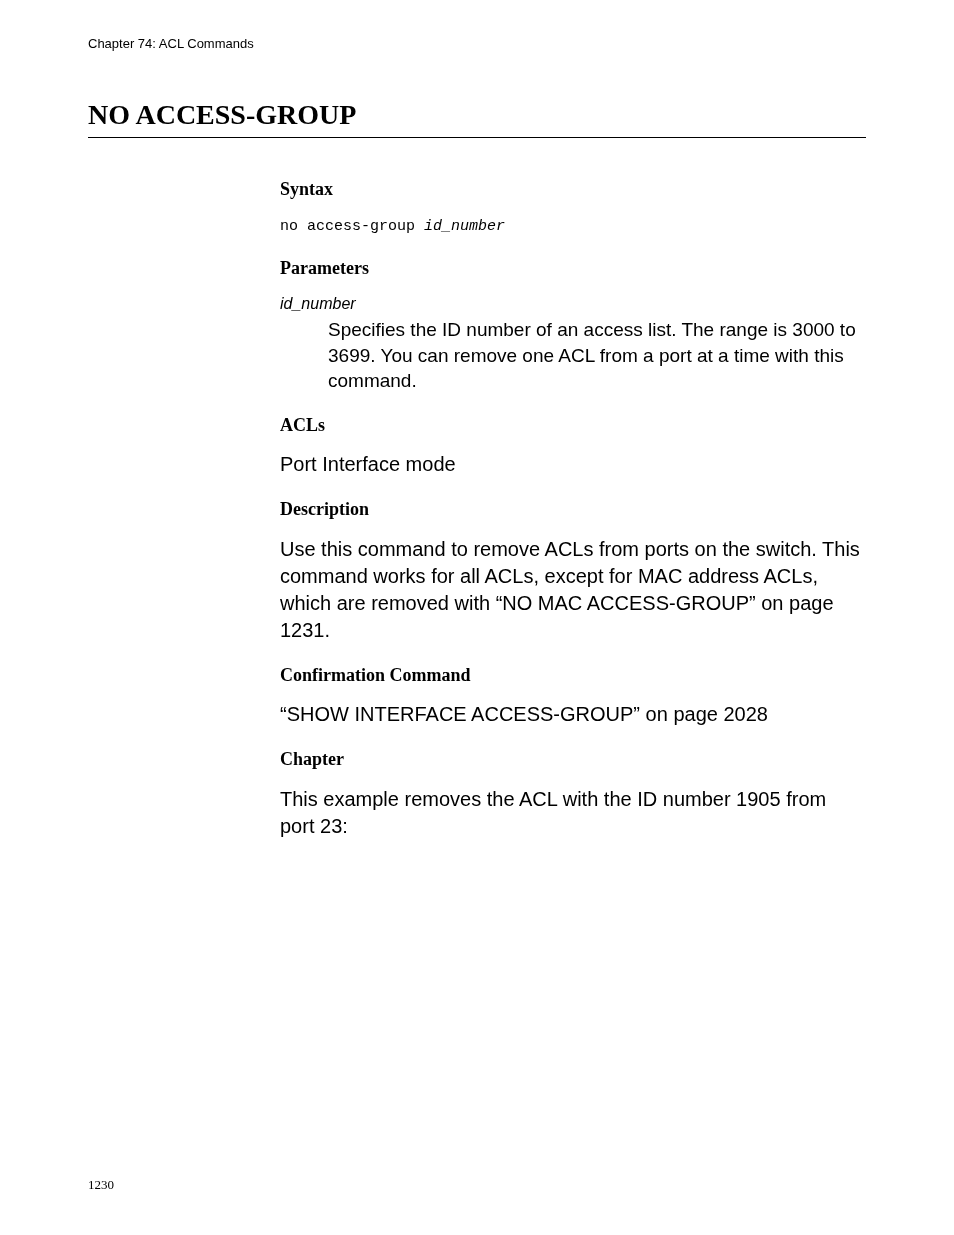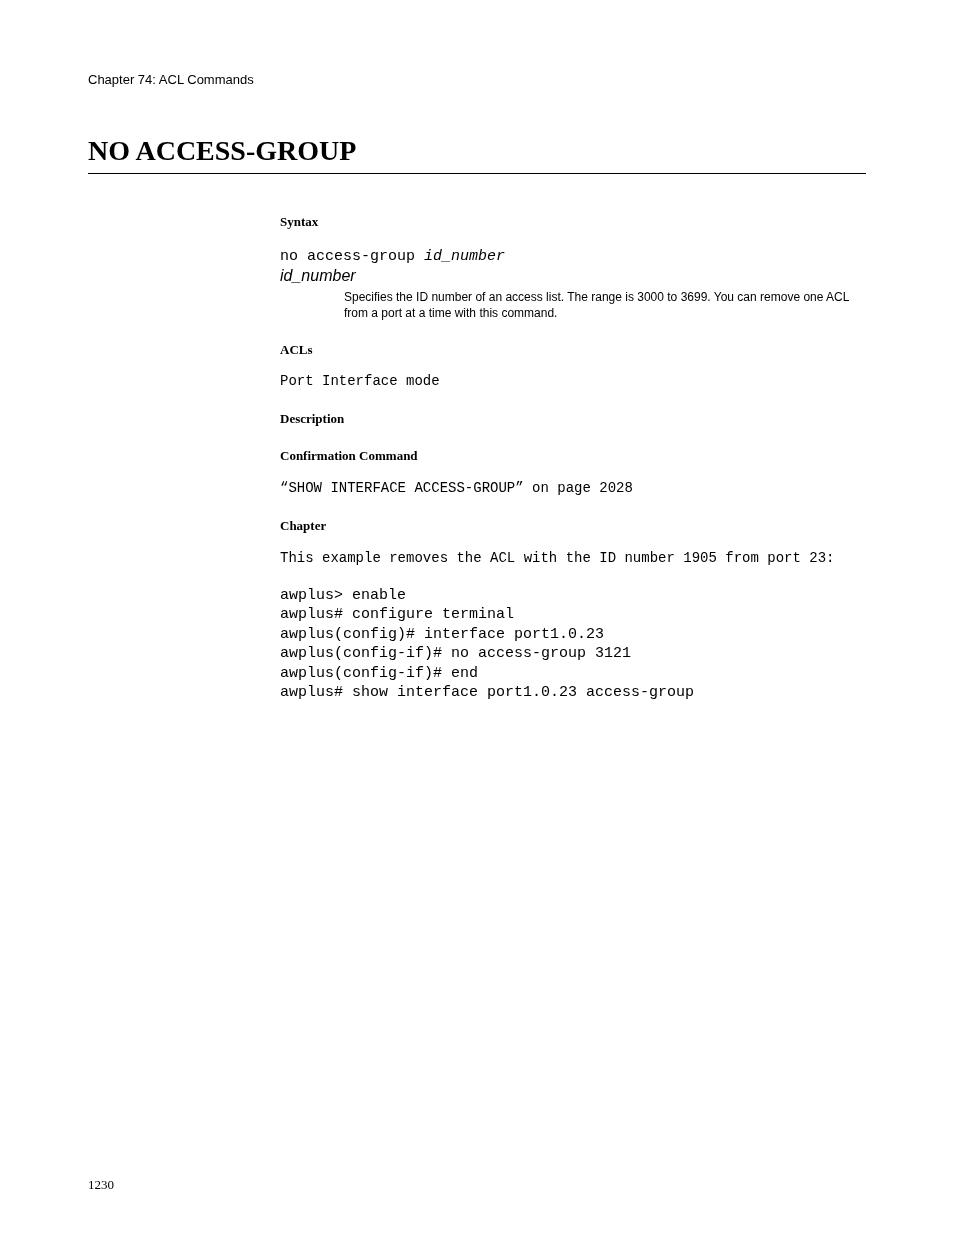--- a/index.html
+++ b/index.html
@@ -6,21 +6,21 @@
     margin: 0;
     padding: 0;
     background: #ffffff;
     font-family: Arial, Helvetica, sans-serif;
     color: #000000;
     width: 954px;
     height: 1235px;
     position: relative;
   }
   .page {
-    padding: 72px 88px 40px 88px;
+    padding: 36px 88px 40px 88px;
     box-sizing: border-box;
     width: 100%;
     height: 100%;
     position: relative;
   }
   .header-line {
     font-size: 13px;
     font-family: Arial, Helvetica, sans-serif;
     margin-bottom: 48px;
   }
@@ -33,21 +33,21 @@
     margin-bottom: 40px;
   }
   .content {
     margin-left: 192px;
     font-size: 16px;
     line-height: 1.3;
   }
   .section-heading {
     font-family: "Times New Roman", Times, serif;
     font-weight: bold;
-    font-size: 13px;
+    font-size: 18px;
     margin-top: 20px;
     margin-bottom: 14px;
   }
   .section-heading.first {
     margin-top: 0;
   }
   .mono {
     font-family: "Courier New", Courier, monospace;
     font-size: 15px;
     white-space: pre;
@@ -55,29 +55,28 @@
   .mono-italic {
     font-style: italic;
   }
   .param-name {
     font-style: italic;
     font-family: Arial, Helvetica, sans-serif;
     font-size: 16px;
     margin-bottom: 2px;
   }
   .param-desc {
-    margin-left: 64px;
-    font-size: 12px;
+    margin-left: 48px;
+    font-size: 19px;
     line-height: 1.35;
   }
   .body-text {
-    font-size: 14px;
+    font-size: 20px;
     line-height: 1.35;
     margin-bottom: 4px;
-    font-family: Liberation Mono, monospace;
   }
   .page-number {
     position: absolute;
     bottom: 42px;
     left: 88px;
     font-size: 13px;
     font-family: Liberation Serif, serif;
   }
 </style>
 </head>
@@ -85,36 +84,32 @@
 
 <div class="page">
   <div class="header-line">Chapter 74: ACL Commands</div>
 
   <div class="main-title">NO ACCESS-GROUP</div>
 
   <div class="content">
     <div class="section-heading first">Syntax</div>
     <div><span class="mono">no access-group </span><span class="mono mono-italic">id_number</span></div>
 
+    <div class="section-heading">Parameters</div>
     <div class="param-name">id_number</div>
     <div class="param-desc">Specifies the ID number of an access list. The range is 3000 to 3699. You can remove one ACL from a port at a time with this command.</div>
 
     <div class="section-heading">ACLs</div>
     <div class="body-text">Port Interface mode</div>
 
     <div class="section-heading">Description</div>
+    <div class="body-text">Use this command to remove ACLs from ports on the switch. This command works for all ACLs, except for MAC address ACLs, which are removed with “NO MAC ACCESS-GROUP” on page 1231.</div>
 
     <div class="section-heading">Confirmation Command</div>
     <div class="body-text">“SHOW INTERFACE ACCESS-GROUP” on page 2028</div>
 
     <div class="section-heading">Chapter</div>
     <div class="body-text">This example removes the ACL with the ID number 1905 from port 23:</div>
     <div style="height:14px"></div>
-    <div class="mono">awplus&gt; enable
-awplus# configure terminal
-awplus(config)# interface port1.0.23
-awplus(config-if)# no access-group 3121
-awplus(config-if)# end
-awplus# show interface port1.0.23 access-group</div>
   </div>
 
   <div class="page-number">1230</div>
 </div>
 
 </body></html>

